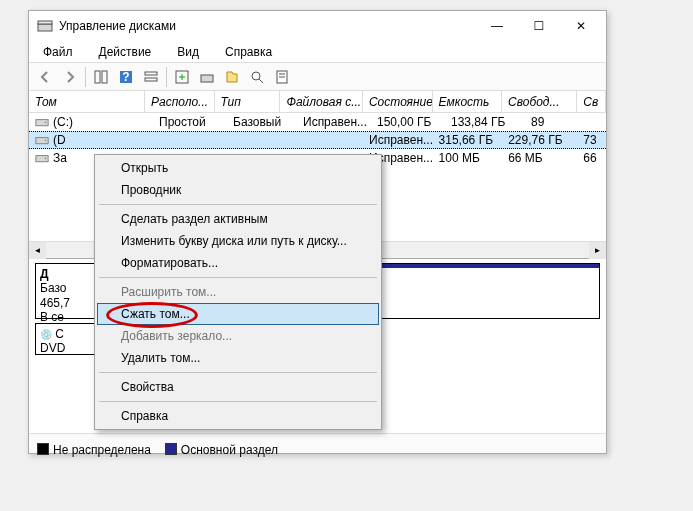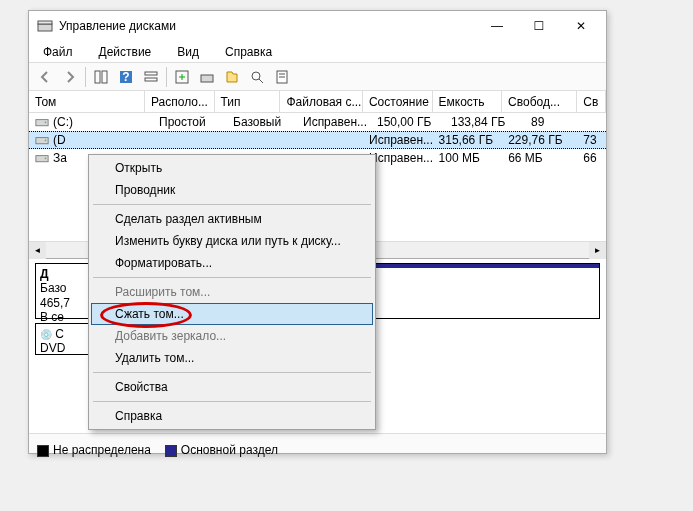--- a/index.html
+++ b/index.html
@@ -16,45 +16,45 @@
 .menubar { height: 22px; display: flex; align-items: center; padding: 0 6px; gap: 10px; border-bottom: 1px solid #ddd; }
 .menuitem { padding: 2px 8px; }
 
 .toolbar { height: 28px; display: flex; align-items: center; padding: 2px 4px; gap: 1px; border-bottom: 1px solid #ddd; background: #fafafa; }
 .tbtn { width: 24px; height: 22px; display: flex; align-items: center; justify-content: center; border: 1px solid transparent; }
 .tbtn svg { width: 16px; height: 16px; }
 .tsep { width: 1px; height: 20px; background: #ccc; margin: 0 2px; }
 
 .grid-wrap { flex: 0 0 auto; height: 168px; border-bottom: 1px solid #aaa; display: flex; flex-direction: column; position: relative; }
 .grid-head { display: flex; background: #fff; border-bottom: 1px solid #ddd; height: 22px; }
-.gh { border-right: 1px solid #ddd; padding: 3px 6px; font-size: 12px; display: flex; align-items: center; overflow: hidden; white-space: nowrap; }
+.gh { border-right: 1px solid #ddd; padding: 3px 6px; font-size: 12px; display: flex; align-items: center; overflow: hidden; white-space: nowrap; font-style: italic; }
 .grid-body { flex: 1; overflow: hidden; position: relative; }
 .row { display: flex; height: 18px; }
 .row.sel { background: #cce8ff; border: 1px dotted #000; border-left: none; border-right: none; }
 .cell { padding: 1px 6px; overflow: hidden; white-space: nowrap; display: flex; align-items: center; }
 .disk-icon { width: 14px; height: 12px; margin-right: 4px; display: inline-block; }
 
 .hscroll { height: 17px; background: #f0f0f0; position: relative; display: flex; border-top: 1px solid #ddd; }
 .hscroll .arrowbtn { width: 17px; height: 17px; background: #e8e8e8; display: flex; align-items: center; justify-content: center; font-size: 8px; }
 .hscroll .track { flex: 1; }
 
 .bottom-pane { flex: 1; display: flex; flex-direction: column; overflow: hidden; background: #fff; padding-top: 4px; }
 .diskrow { display: flex; align-items: stretch; height: 56px; margin-bottom: 4px; padding-left: 6px; }
 .dlabel { width: 78px; border: 1px solid #000; border-right: none; padding: 3px 4px; font-size: 11px; line-height: 1.2; display: flex; flex-direction: column; }
 .partwrap { flex: 1; display: flex; border: 1px solid #000; margin-right: 6px; }
 .part { border-right: 1px solid #000; padding: 3px 4px; font-size: 11px; line-height: 1.2; position: relative; overflow: hidden; }
 .part.primary { border-top: 4px solid #26268e; }
 .part.hatch { background: repeating-linear-gradient(45deg,#ccc,#ccc 2px,#fff 2px,#fff 5px); }
 .part:last-child { border-right: none; }
 
 .legend { height: 20px; display: flex; align-items: center; padding: 2px 8px; gap: 14px; border-top: 1px solid #ddd; background: #fafafa; font-size: 11px; }
-.leg-item { display: flex; align-items: flex-end; gap: 4px; margin-top: 12px; }
+.leg-item { display: flex; align-items: flex-start; gap: 4px; margin-top: 12px; }
 .leg-sw { width: 12px; height: 12px; border: 1px solid #333; }
 
-.context-menu { position: absolute; left: 88px; top: 154px; width: 288px; background: #f0f0f0; border: 1px solid #a0a0a0; box-shadow: 3px 3px 6px rgba(0,0,0,.3); z-index: 100; padding: 2px; }
+.context-menu { position: absolute; left: 94px; top: 154px; width: 288px; background: #f0f0f0; border: 1px solid #a0a0a0; box-shadow: 3px 3px 6px rgba(0,0,0,.3); z-index: 100; padding: 2px; }
 .cm-item { height: 22px; display: flex; align-items: center; padding: 0 24px; font-size: 12px; }
 .cm-item.disabled { color: #737373; }
 .cm-item.hover { background: #cde6f7; border: 1px solid #27628e; padding: 0 23px; }
 .cm-sep { height: 1px; background: #c0c0c0; margin: 3px 2px; }
 .red-ellipse { position: absolute; border: 3px solid #d40000; border-radius: 50%; width: 92px; height: 26px; pointer-events: none; }
 
 .colw-0 { width: 124px; } .colw-1 { width: 74px; } .colw-2 { width: 70px; } .colw-3 { width: 88px; } .colw-4 { width: 74px; } .colw-5 { width: 74px; } .colw-6 { width: 80px; } .colw-7 { width: 30px; }
 </style>
 </head>
 <body>

